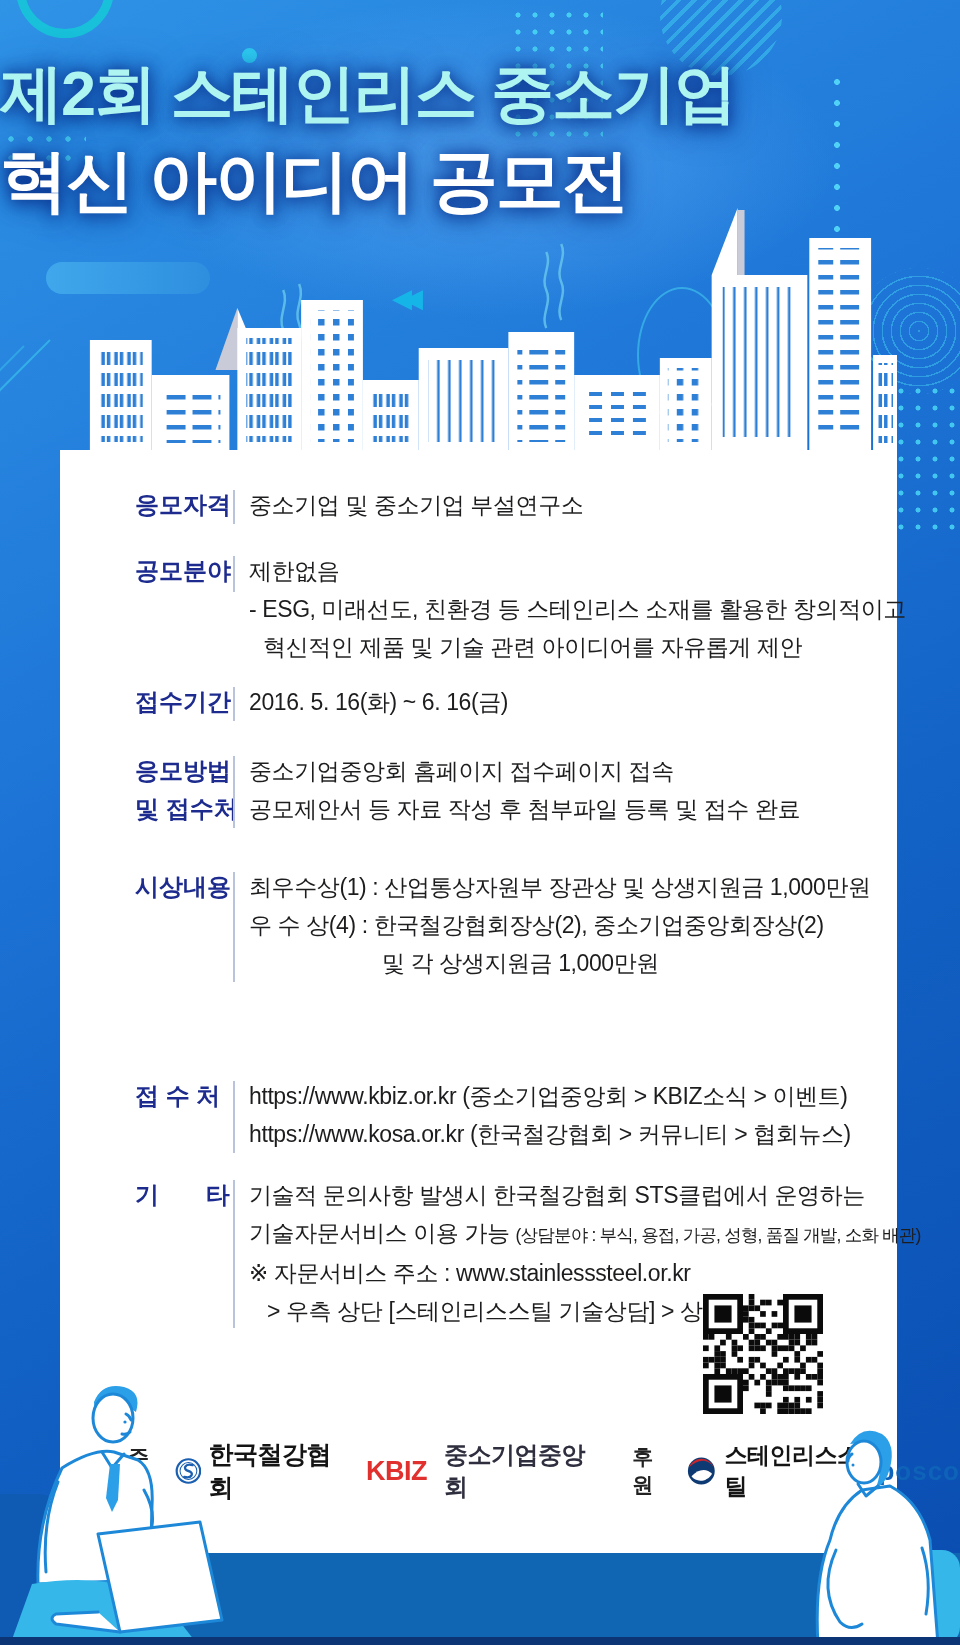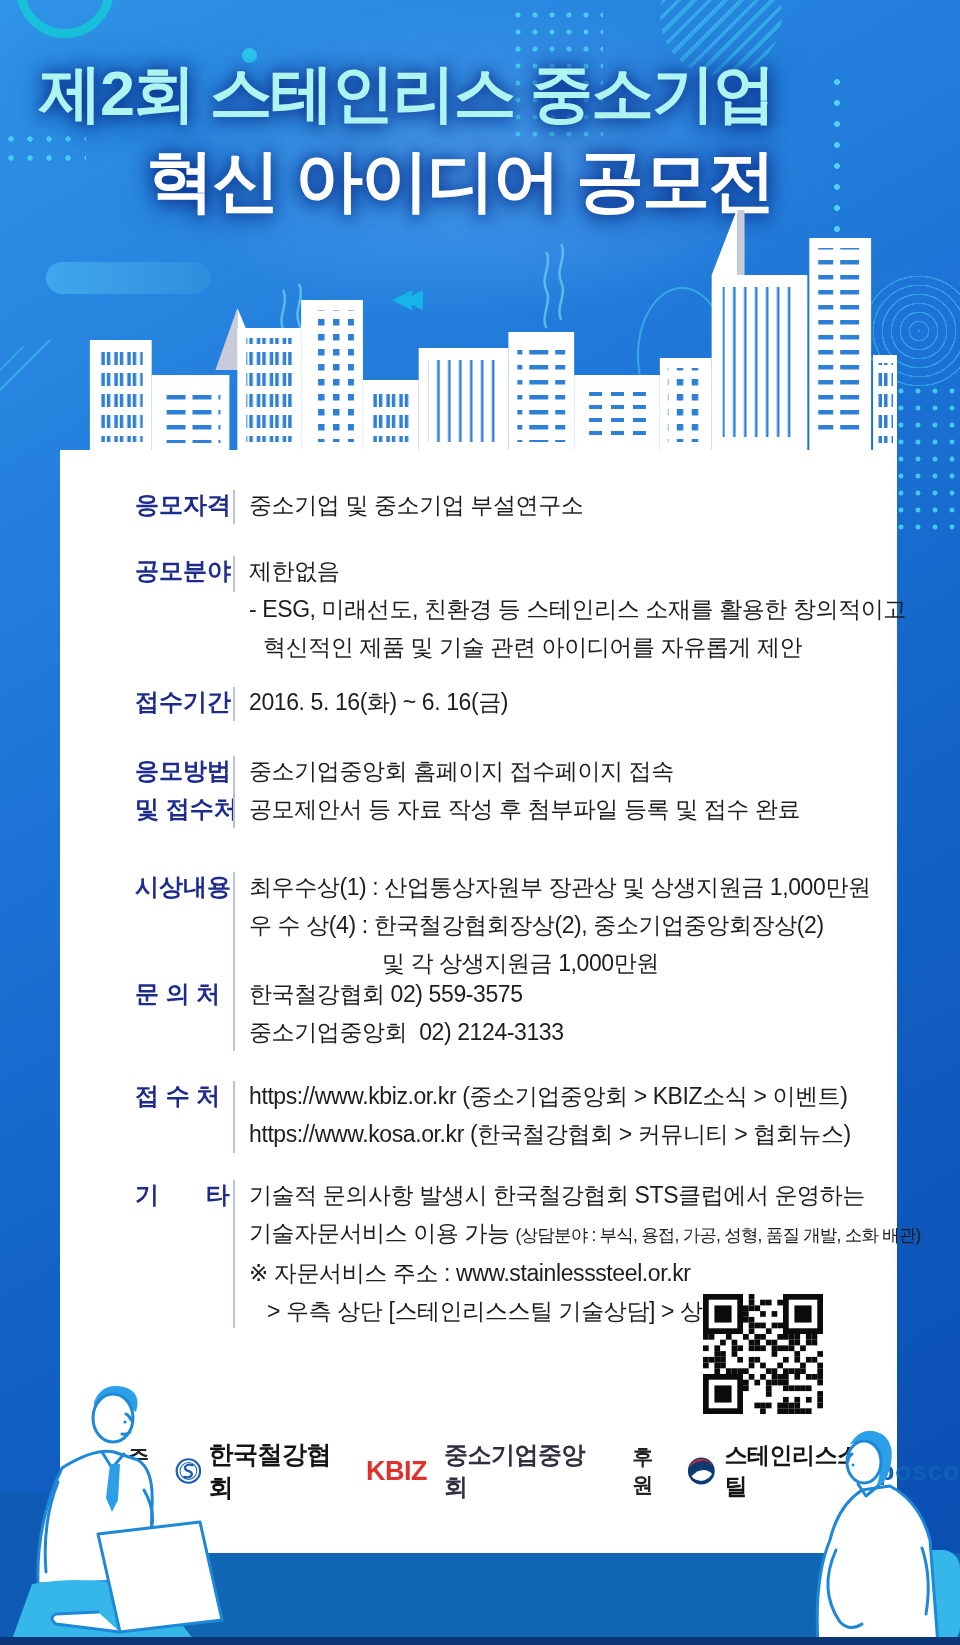--- a/index.html
+++ b/index.html
@@ -33,21 +33,21 @@
     background-size:17px 17px;}
   .capsule-h{position:absolute;left:46px;top:262px;width:164px;height:32px;border-radius:16px;
     background:linear-gradient(90deg,#41a9ec,#2e8fdf);opacity:.95;}
   .capsule-v{position:absolute;left:338px;top:306px;width:22px;height:78px;border-radius:11px;
     background:linear-gradient(180deg,#41a9ec,#2e8fdf);opacity:.95;}
   .ellipse-ring{position:absolute;left:637px;top:287px;width:90px;height:136px;border-radius:50%;
     border:2px solid rgba(70,210,240,.55);}
   .diag-lines{position:absolute;left:-6px;top:336px;}
   .rewind{position:absolute;left:392px;top:283px;font-size:26px;color:#16b5e8;letter-spacing:-9px;font-weight:700;}
   
-  .title{position:absolute;left:0;top:62px;width:774px;text-align:right;line-height:1;}
+  .title{position:absolute;left:0;top:62px;width:774px;text-align:left;line-height:1;}
   .title .t1{
     font-size:63px;font-weight:900;letter-spacing:-2px;color:#aef4f1;
     text-shadow:0 0 14px rgba(9,48,140,.9),0 0 36px rgba(9,48,140,.6),0 5px 20px rgba(9,48,140,.7);}
   .title .t2{
     margin-top:21px;font-size:68px;font-weight:900;letter-spacing:-2px;color:#ffffff;
     text-shadow:0 0 14px rgba(9,48,140,.9),0 0 36px rgba(9,48,140,.6),0 5px 20px rgba(9,48,140,.7);}
   
   .skyline{position:absolute;left:60px;top:180px;}
   
   .card{position:absolute;left:60px;top:450px;width:837px;height:1103px;background:#ffffff;}
@@ -227,28 +227,20 @@
     <div class="section s4">
       <div class="sec-label">시상내용</div>
       <div class="sec-divider"></div>
       <div class="sec-content">
         <div class="line">최우수상(1) : 산업통상자원부 장관상 및 상생지원금 1,000만원</div>
         <div class="line">우 수 상(4) : 한국철강협회장상(2), 중소기업중앙회장상(2)</div>
         <div class="line ind133">및 각 상생지원금 1,000만원</div>
       </div>
     </div>
 
-    <div class="section s5">
-      <div class="sec-label">문 의 처</div>
-      <div class="sec-divider"></div>
-      <div class="sec-content">
-        <div class="line">한국철강협회 02) 559-3575</div>
-        <div class="line">중소기업중앙회  02) 2124-3133</div>
-      </div>
-    </div>
 
     <div class="section s6">
       <div class="sec-label">접 수 처</div>
       <div class="sec-divider"></div>
       <div class="sec-content">
         <div class="line">https://www.kbiz.or.kr (중소기업중앙회 &gt; KBIZ소식 &gt; 이벤트)</div>
         <div class="line">https://www.kosa.or.kr (한국철강협회 &gt; 커뮤니티 &gt; 협회뉴스)</div>
       </div>
     </div>
 

